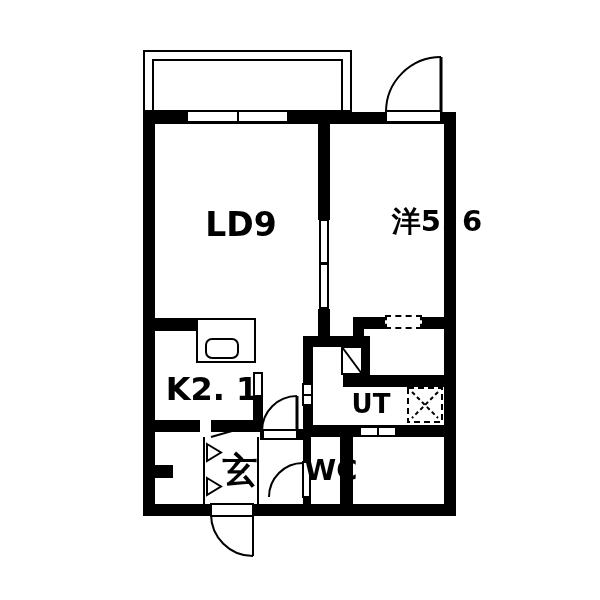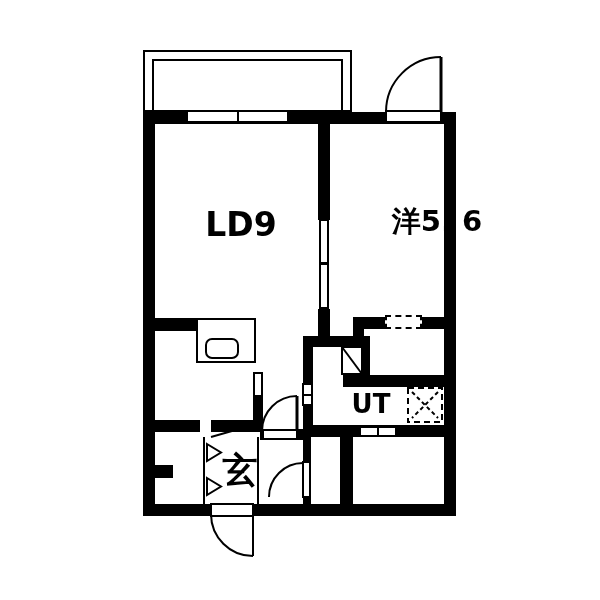--- a/index.html
+++ b/index.html
@@ -94,16 +94,18 @@
     <line x1="342" y1="347" x2="362" y2="374" stroke="#000" stroke-width="2"></line>
 
     <line x1="211" y1="437" x2="253" y2="425" stroke="#000" stroke-width="2"></line>
 
     <polygon points="207,444 221,452.5 207,461" fill="#fff" stroke="#000" stroke-width="2"></polygon>
     <polygon points="207,478 221,486.5 207,495" fill="#fff" stroke="#000" stroke-width="2"></polygon>
   </svg>
 
   <div class="lbl" style="left:241px;top:224px;font-size:33px;">LD9</div>
   <div class="lbl" style="left:393px;top:222px;font-size:29px;margin-left:44px;">洋5. 6</div>
+  <div class="lbl" style="left:212px;top:389px;font-size:32px;">K2. 1</div>
   <div class="lbl" style="left:371px;top:404px;font-size:26px;">UT</div>
   <div class="lbl" style="left:240px;top:470px;font-size:35px;">玄</div>
+  <div class="lbl" style="left:331px;top:470px;font-size:29px;">WC</div>
 
 </div>
 
 </body></html>

